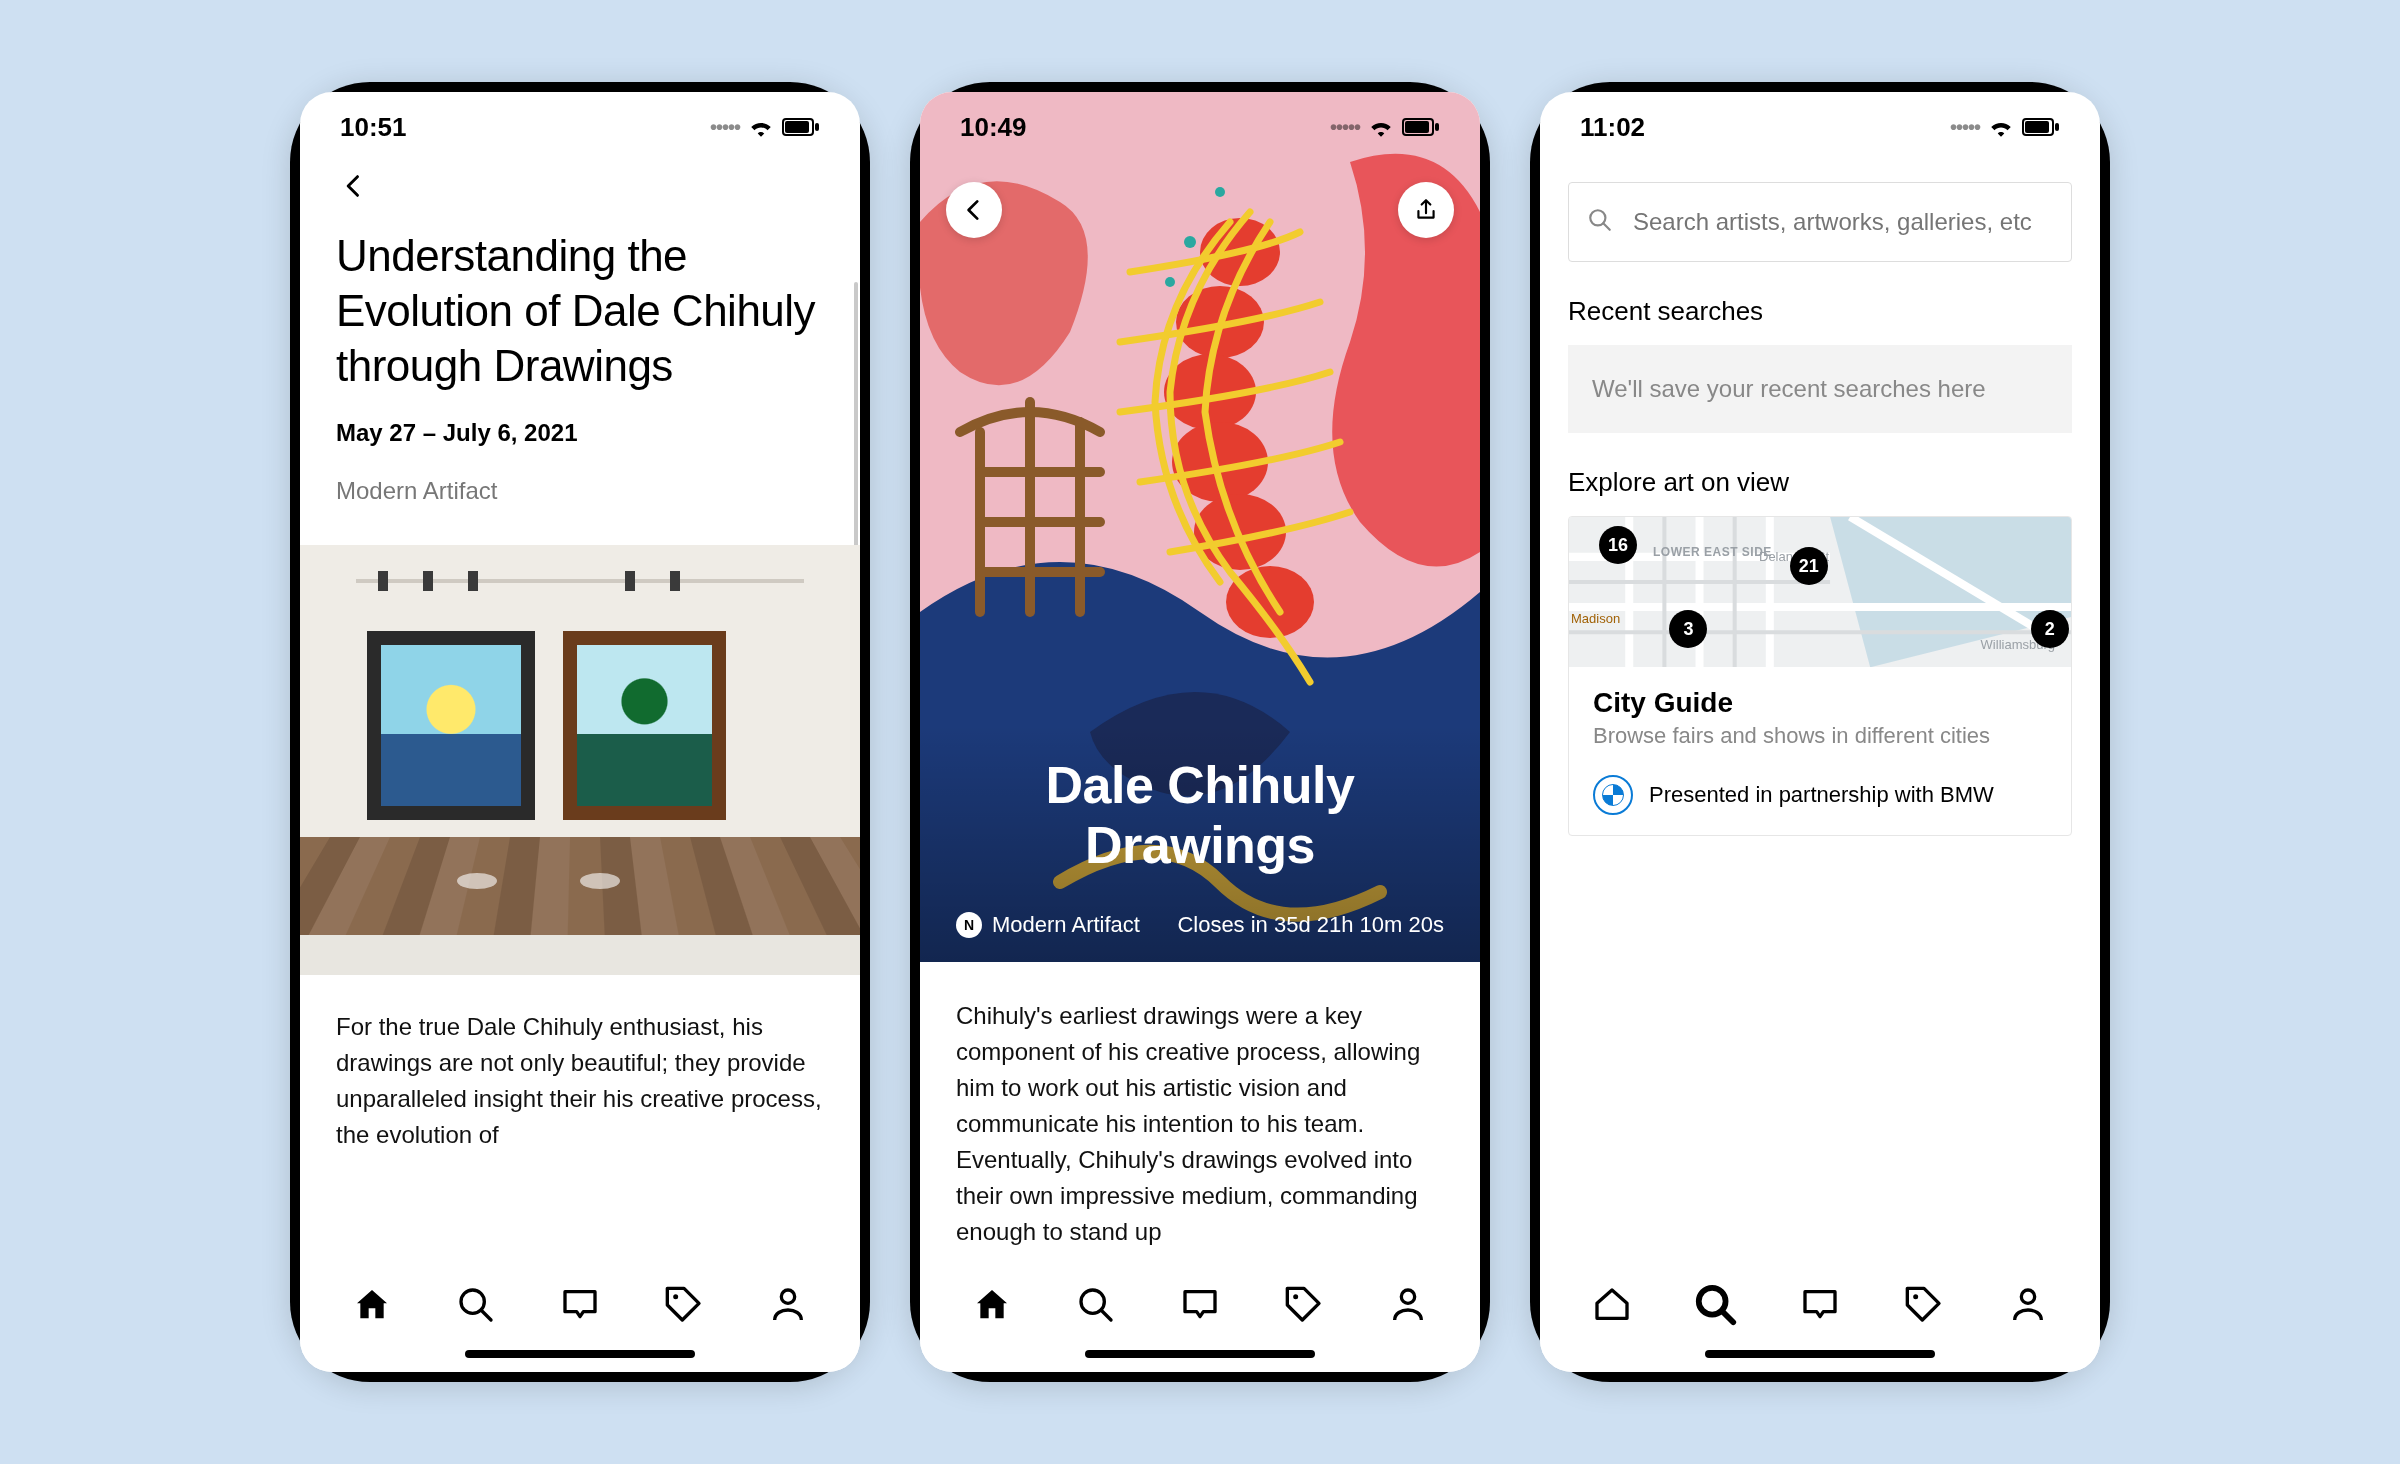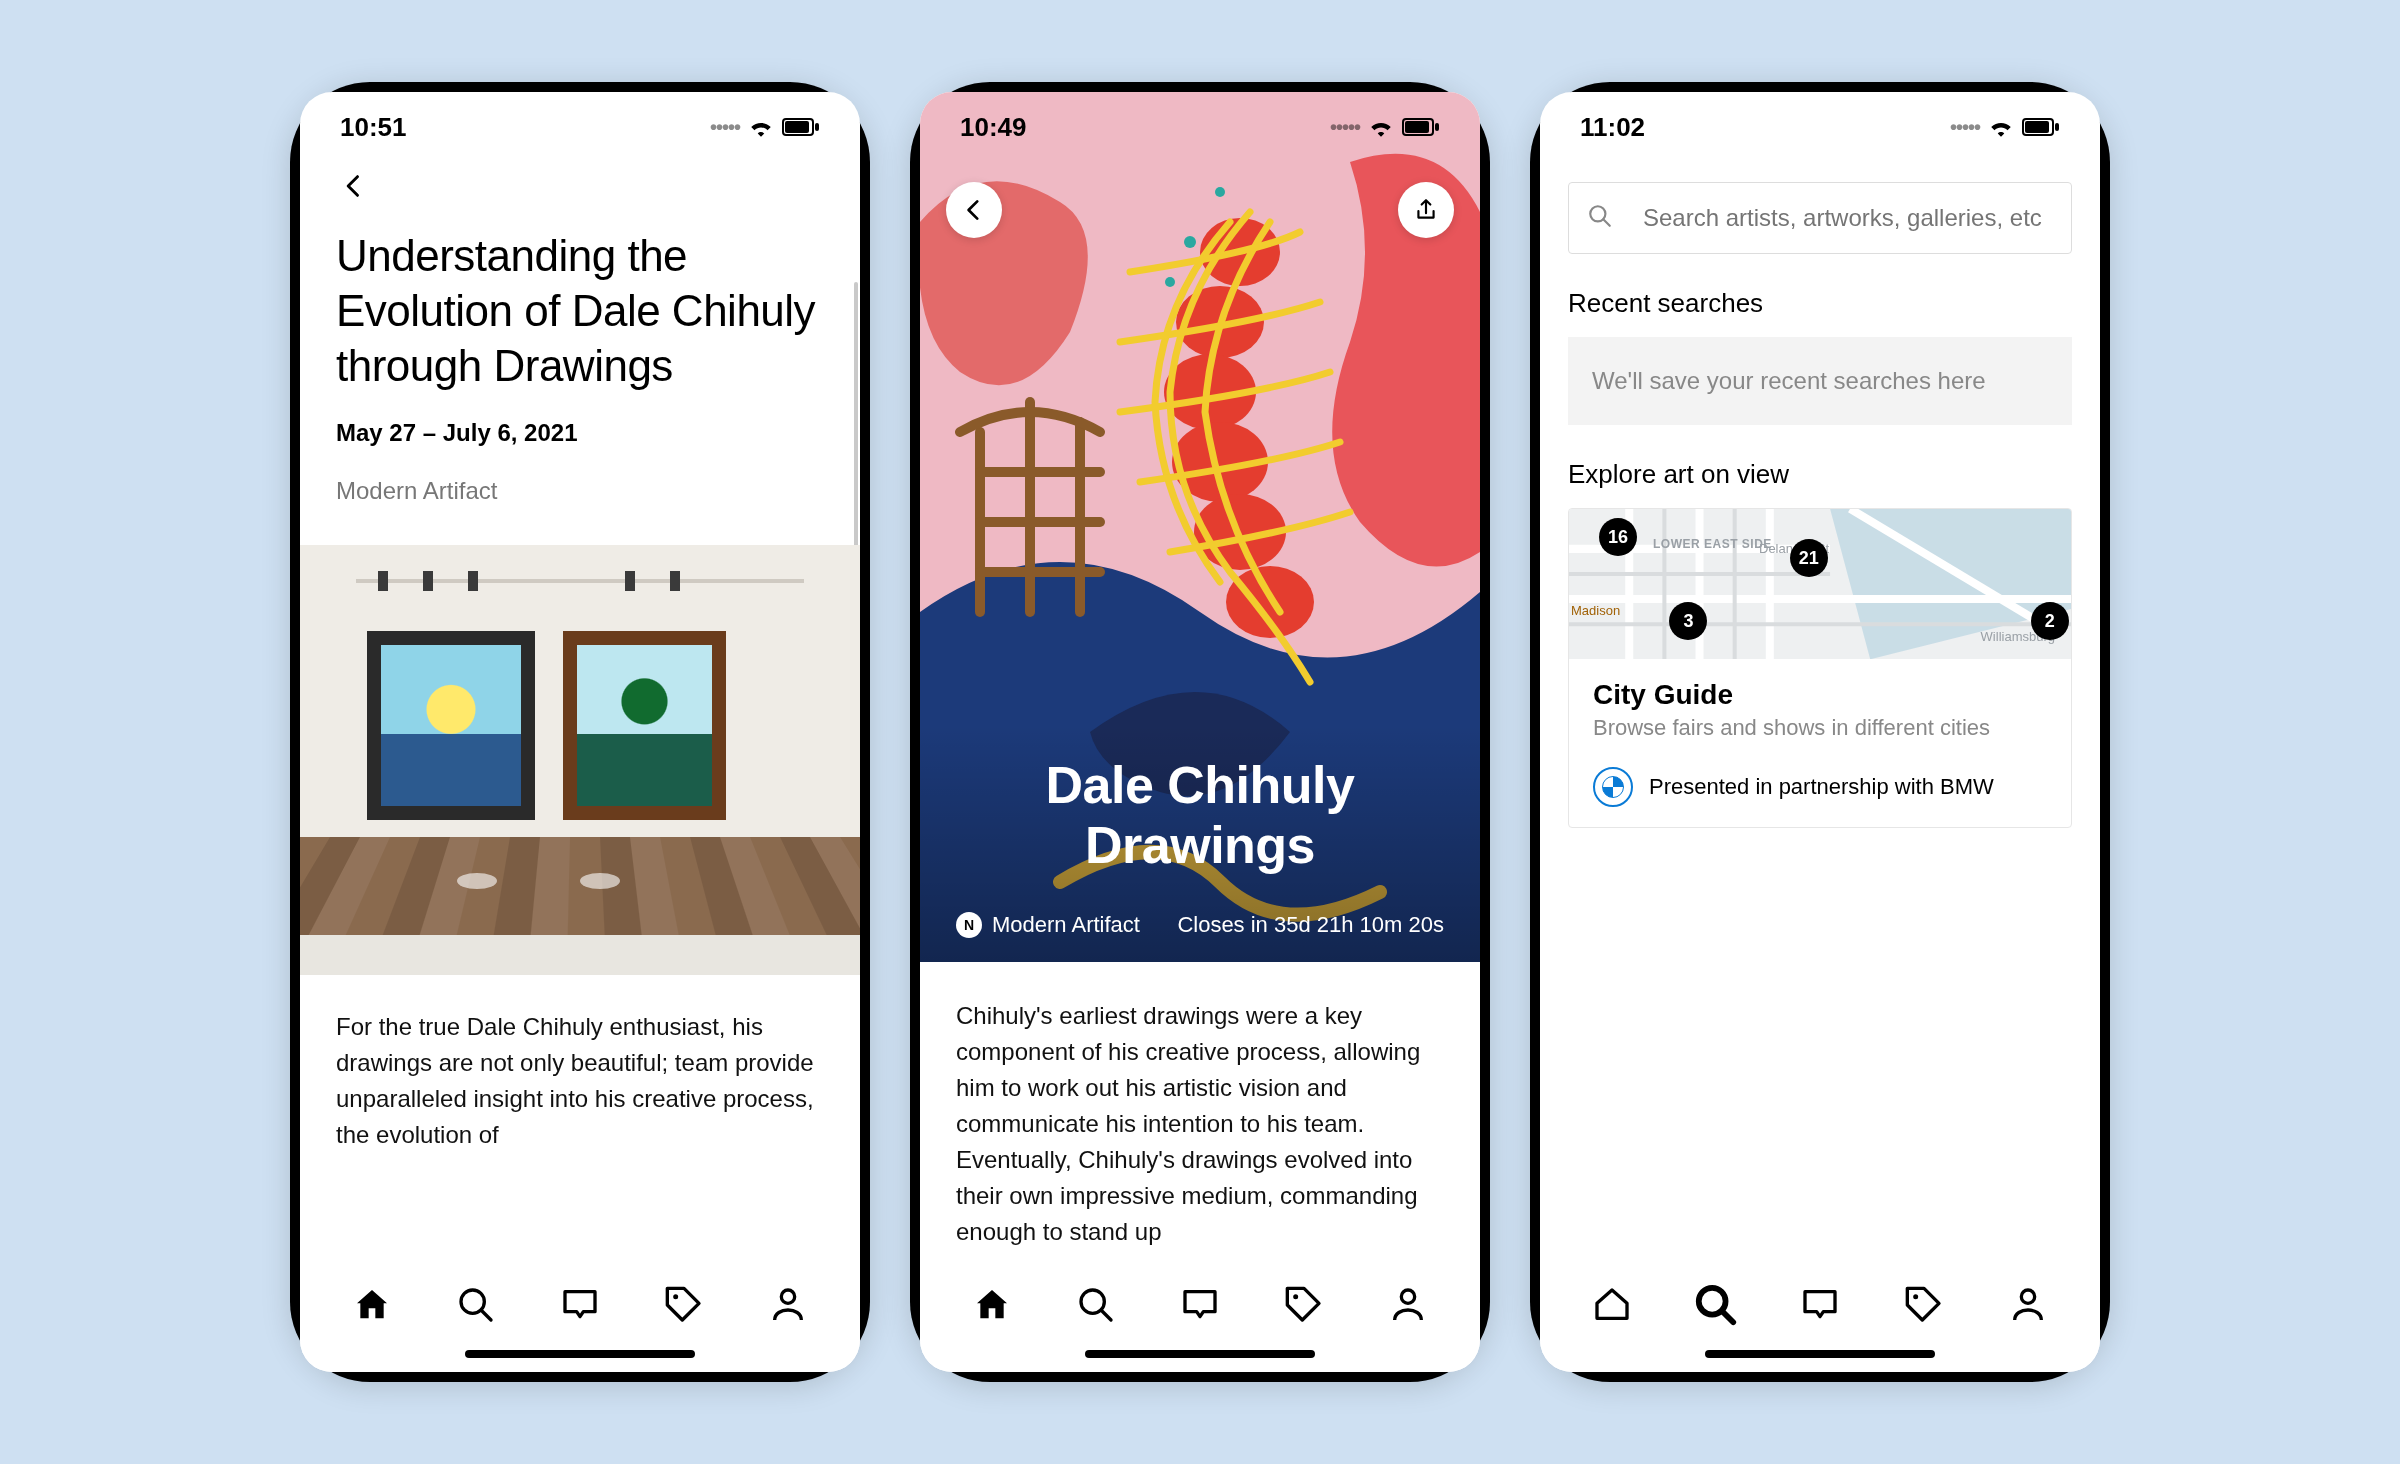--- a/index.html
+++ b/index.html
@@ -94,22 +94,22 @@
     color:#fff;
   }
   .hero-title { font-size: 52px; font-weight:700; text-align:center; margin-bottom: 37px; letter-spacing:-0.5px;}
   .hero-meta { display:flex; justify-content:space-between; align-items:center; font-size:22px; }
   .hero-meta-left { display:flex; align-items:center; gap:10px; }
   .mini-badge { width:26px; height:26px; border-radius:50%; background:#fff; color:#000; font-size:14px; font-weight:700; display:flex; align-items:center; justify-content:center;}
   .hero-body-wrap { position:absolute; top:870px; left:0; right:0; padding: 36px; }
   .hero-top-btns { position:absolute; top:90px; left:26px; right:26px; display:flex; justify-content:space-between; z-index:6;}
   
   .search-box {
-    margin: 20px 28px 0; height:72px; border:1px solid #ddd; border-radius:4px;
-    display:flex; align-items:center; padding:0 18px; gap:30px; color:#888;
+    margin: 20px 28px 0; height:80px; border:1px solid #ddd; border-radius:4px;
+    display:flex; align-items:center; padding:0 18px; gap:20px; color:#888;
   }
   .search-box input {
     border:none; outline:none; font-size:24px; color:#333; flex:1; background:transparent;
   }
   .section-head { font-size:26px; padding: 34px 28px 18px; }
   .recent-box { margin:0 28px; background:#f3f3f3; padding:30px 24px; color:#888; font-size:24px; }
   .map-card { margin:0 28px; border:1px solid #e6e6e6; border-radius:4px; overflow:hidden; }
   .map-area { height:150px; position:relative; background:#eef0f1; }
   .map-pin {
     position:absolute; width:38px; height:38px; border-radius:50%; background:#000; color:#fff;
@@ -191,21 +191,21 @@
             <div class="art-in"></div>
           </div>
         <div class="frame f2">
             <div class="art-in" style="background:radial-gradient(circle at 50% 35%, #116b2f 0 18%, transparent 19%),linear-gradient(180deg,#bde7f0 0 55%,#1b5d4a 55% 100%);"></div>
           </div>
         <div class="spot" style="left:28%;"></div>
         <div class="spot" style="left:50%;"></div>
       </div>
 
       <div class="scroll-pad">
-        <p class="body-text">For the true Dale Chihuly enthusiast, his drawings are not only beautiful; team provide unparalleled insight into his creative process, the evolution of</p>
+        <p class="body-text">For the true Dale Chihuly enthusiast, his drawings are not only beautiful; they provide unparalleled insight their his creative process, the evolution of</p>
       </div>
     </div>
 
     <div class="tab-bar">
       <div class="tab-item">
         <svg width="40" height="40" viewBox="0 0 24 24">
             <path fill="#000" d="M12 3l9 8h-2v9h-5v-6h-4v6H5v-9H3l9-8z"></path>
           </svg>
       </div>
       <div class="tab-item">

